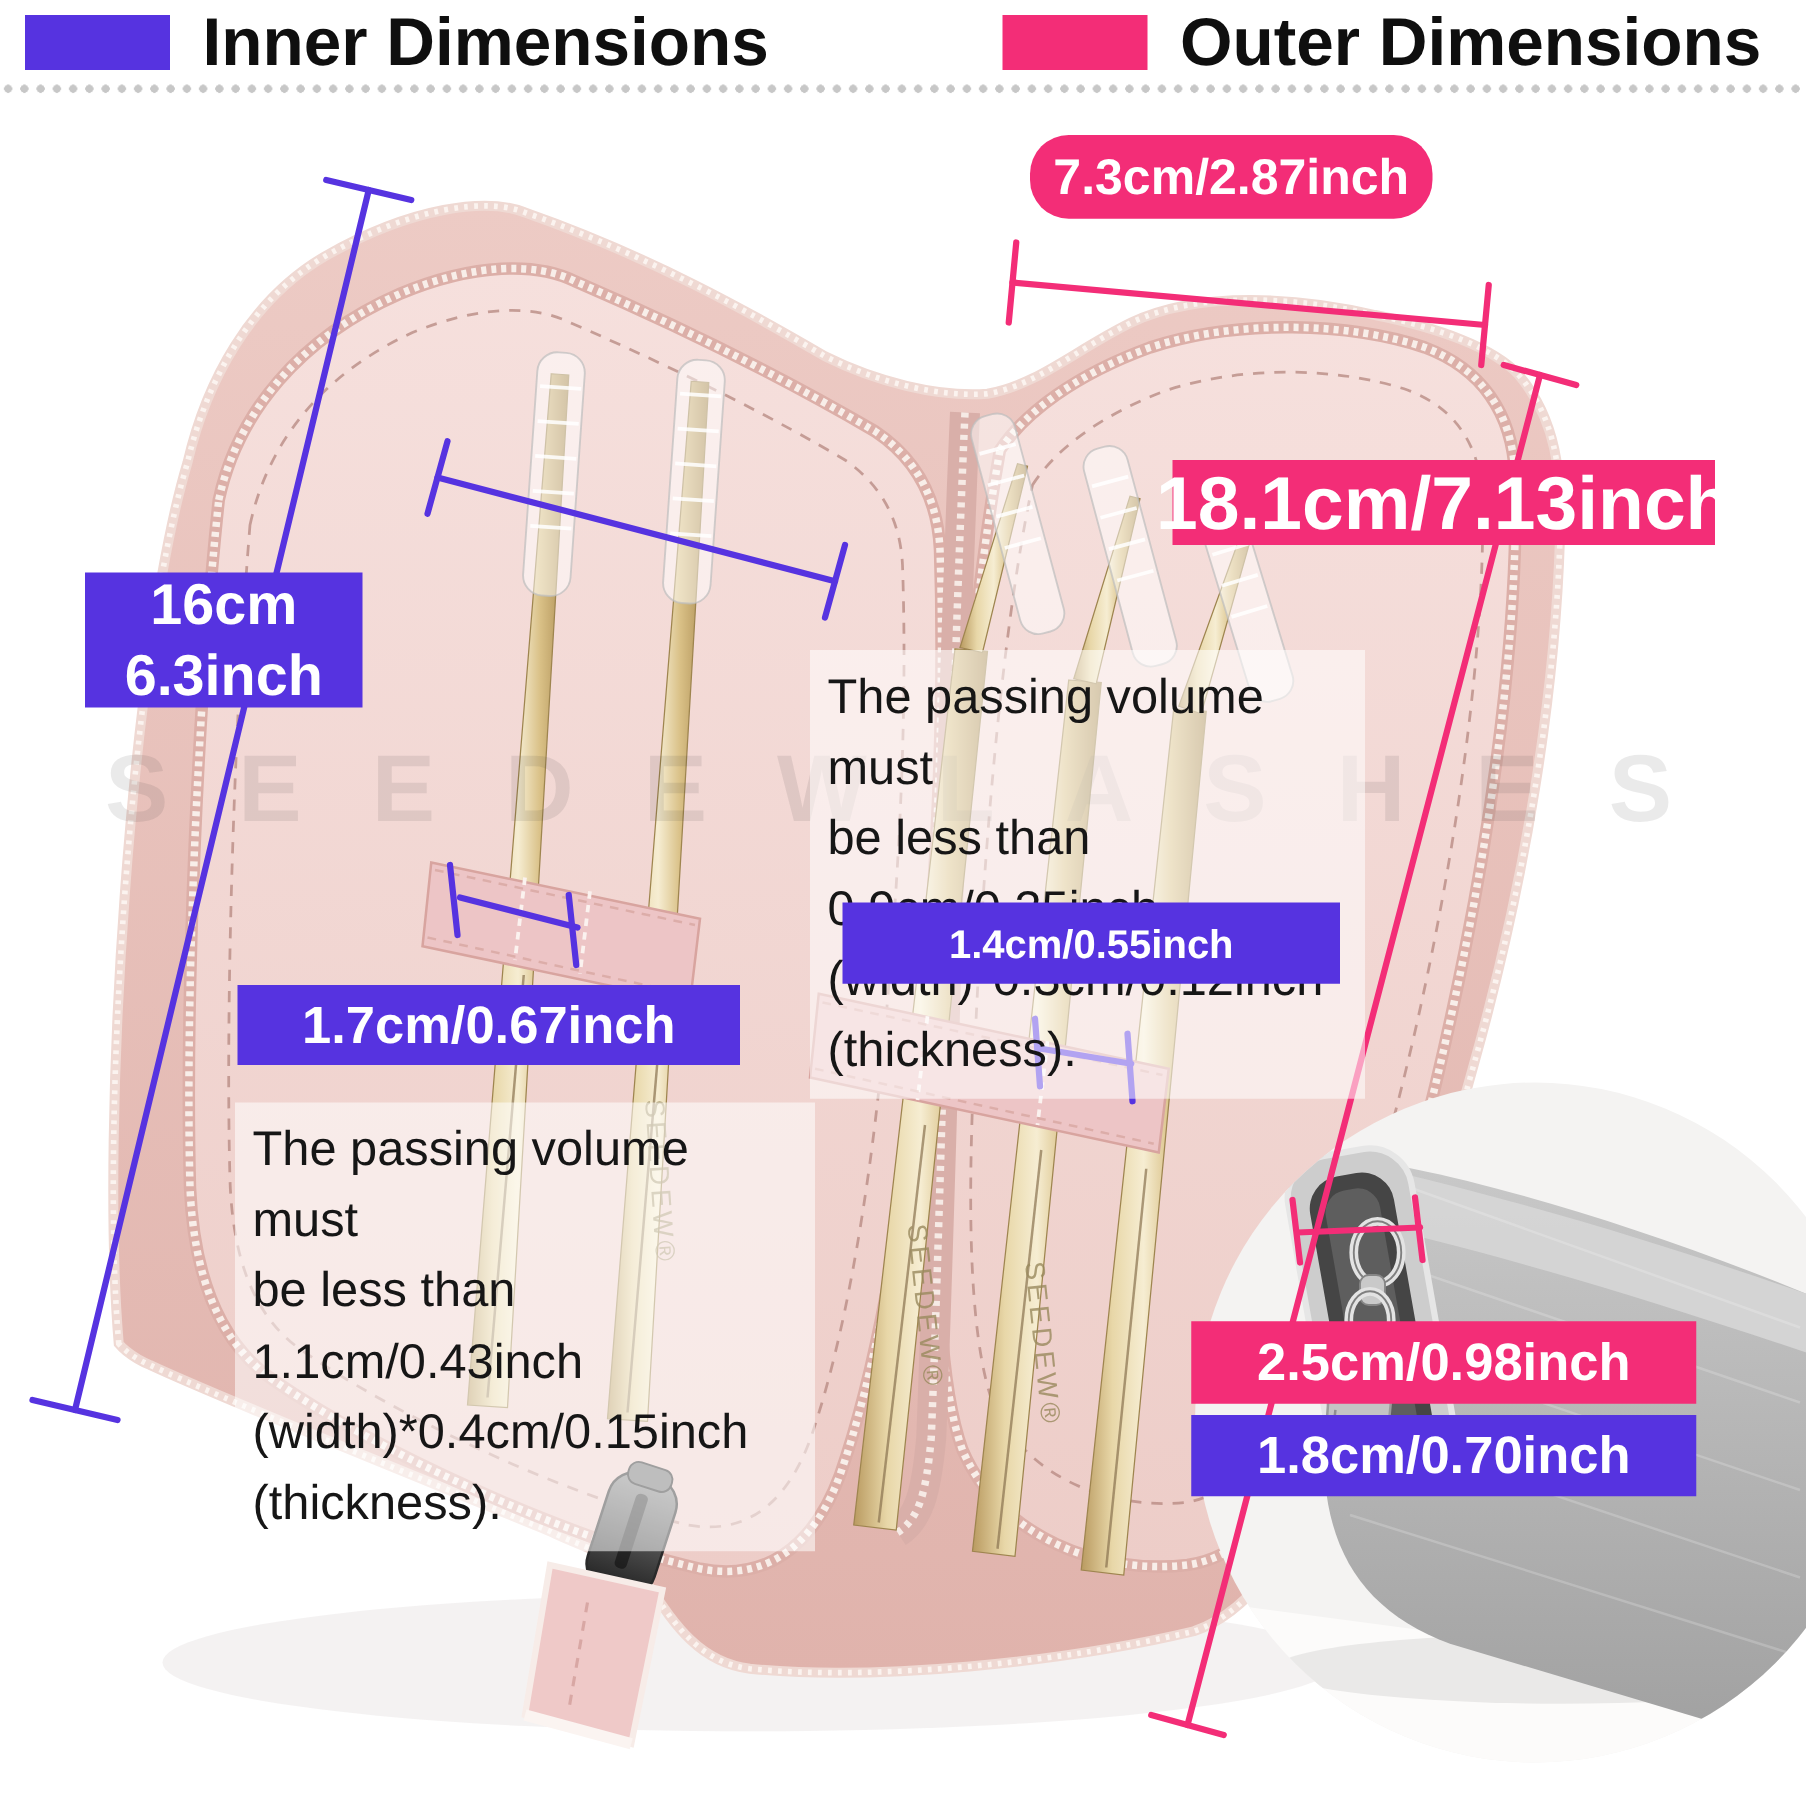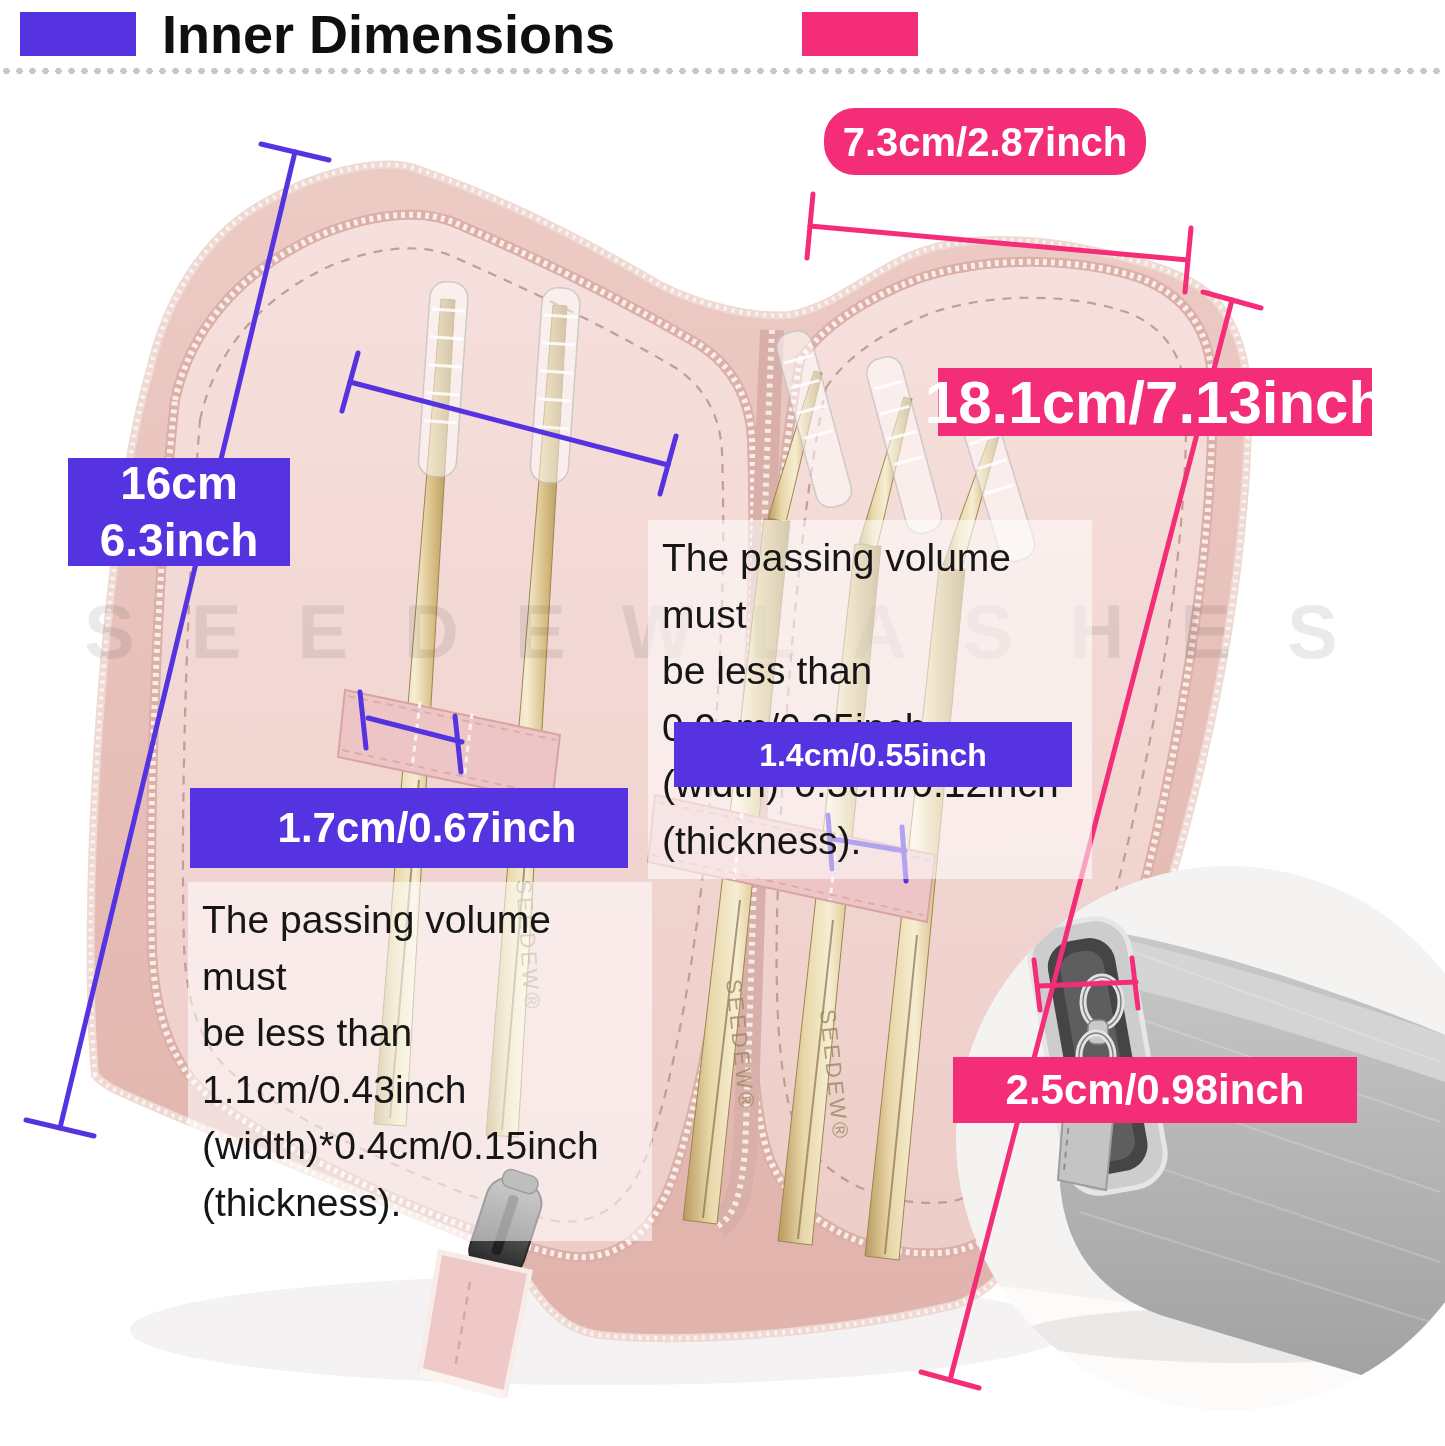--- a/index.html
+++ b/index.html
@@ -33,36 +33,37 @@
   
   .tag{
     position:absolute;display:flex;align-items:center;justify-content:center;
     color:#fff;font-weight:700;white-space:pre-line;text-align:center;z-index:5;line-height:1.25;
   }
   #lbl-73 {left:824px;top:108px;width:322px;height:67px;font-size:40px;}
   #lbl-55 {left:430px;top:312px;width:382px;height:64px;font-size:42px;}
   #lbl-181{left:938px;top:368px;width:434px;height:68px;font-size:60px;}
   #lbl-16 {left:68px; top:458px;width:222px;height:108px;font-size:46px;}
   #lbl-14 {left:674px;top:722px;width:398px;height:65px;font-size:32px;}
-  #lbl-17 {left:190px;top:788px;width:402px;height:80px;font-size:42px;padding-left:36px;}
+  #lbl-17 {left:190px;top:788px;width:402px;height:64px;font-size:42px;}
   #lbl-25 {left:953px;top:1057px;width:404px;height:66px;font-size:42px;}
   #lbl-18 {left:953px;top:1132px;width:404px;height:65px;font-size:42px;}
   svg.photo{position:absolute;left:0;top:0;z-index:1;}
 </style>
 </head>
 <body>
 
 <div class="stage">
 
   <div class="legend-item" id="legend-inner">
     <span class="swatch" style="background: rgb(86, 51, 224);"></span>
     <span class="legend-label">Inner Dimensions</span>
   </div>
   <div class="legend-item" id="legend-outer">
     <span class="swatch" style="background: rgb(243, 45, 119);"></span>
+    <span class="legend-label">Outer Dimensions</span>
   </div>
   <div class="dotted-divider"></div>
 
   <svg class="photo" width="1445" height="1446" viewBox="0 0 1445 1446">
     <defs>
       <linearGradient id="goldGrad" x1="0" y1="0" x2="1" y2="0">
         <stop offset="0" stop-color="#b99a60"></stop>
           <stop offset="0.25" stop-color="#e8d7a8"></stop>
         <stop offset="0.5" stop-color="#f6edd2"></stop>
           <stop offset="0.72" stop-color="#d9c086"></stop>
@@ -289,14 +290,15 @@
 (width)*0.4cm/0.15inch
 (thickness).</div>
 
   <div class="tag" id="lbl-73" style="background: rgb(243, 45, 119); border-radius: 31px;">7.3cm/2.87inch</div>
   <div class="tag" id="lbl-181" style="background: rgb(243, 45, 119);">18.1cm/7.13inch</div>
   <div class="tag" id="lbl-16" style="background: rgb(86, 51, 224);">16cm
 6.3inch</div>
   <div class="tag" id="lbl-14" style="background: rgb(86, 51, 224);">1.4cm/0.55inch</div>
   <div class="tag" id="lbl-17" style="background: rgb(86, 51, 224);">1.7cm/0.67inch</div>
   <div class="tag" id="lbl-25" style="background: rgb(243, 45, 119);">2.5cm/0.98inch</div>
+  <div class="tag" id="lbl-18" style="background: rgb(86, 51, 224);">1.8cm/0.70inch</div>
 
 </div>
 
 </body></html>

